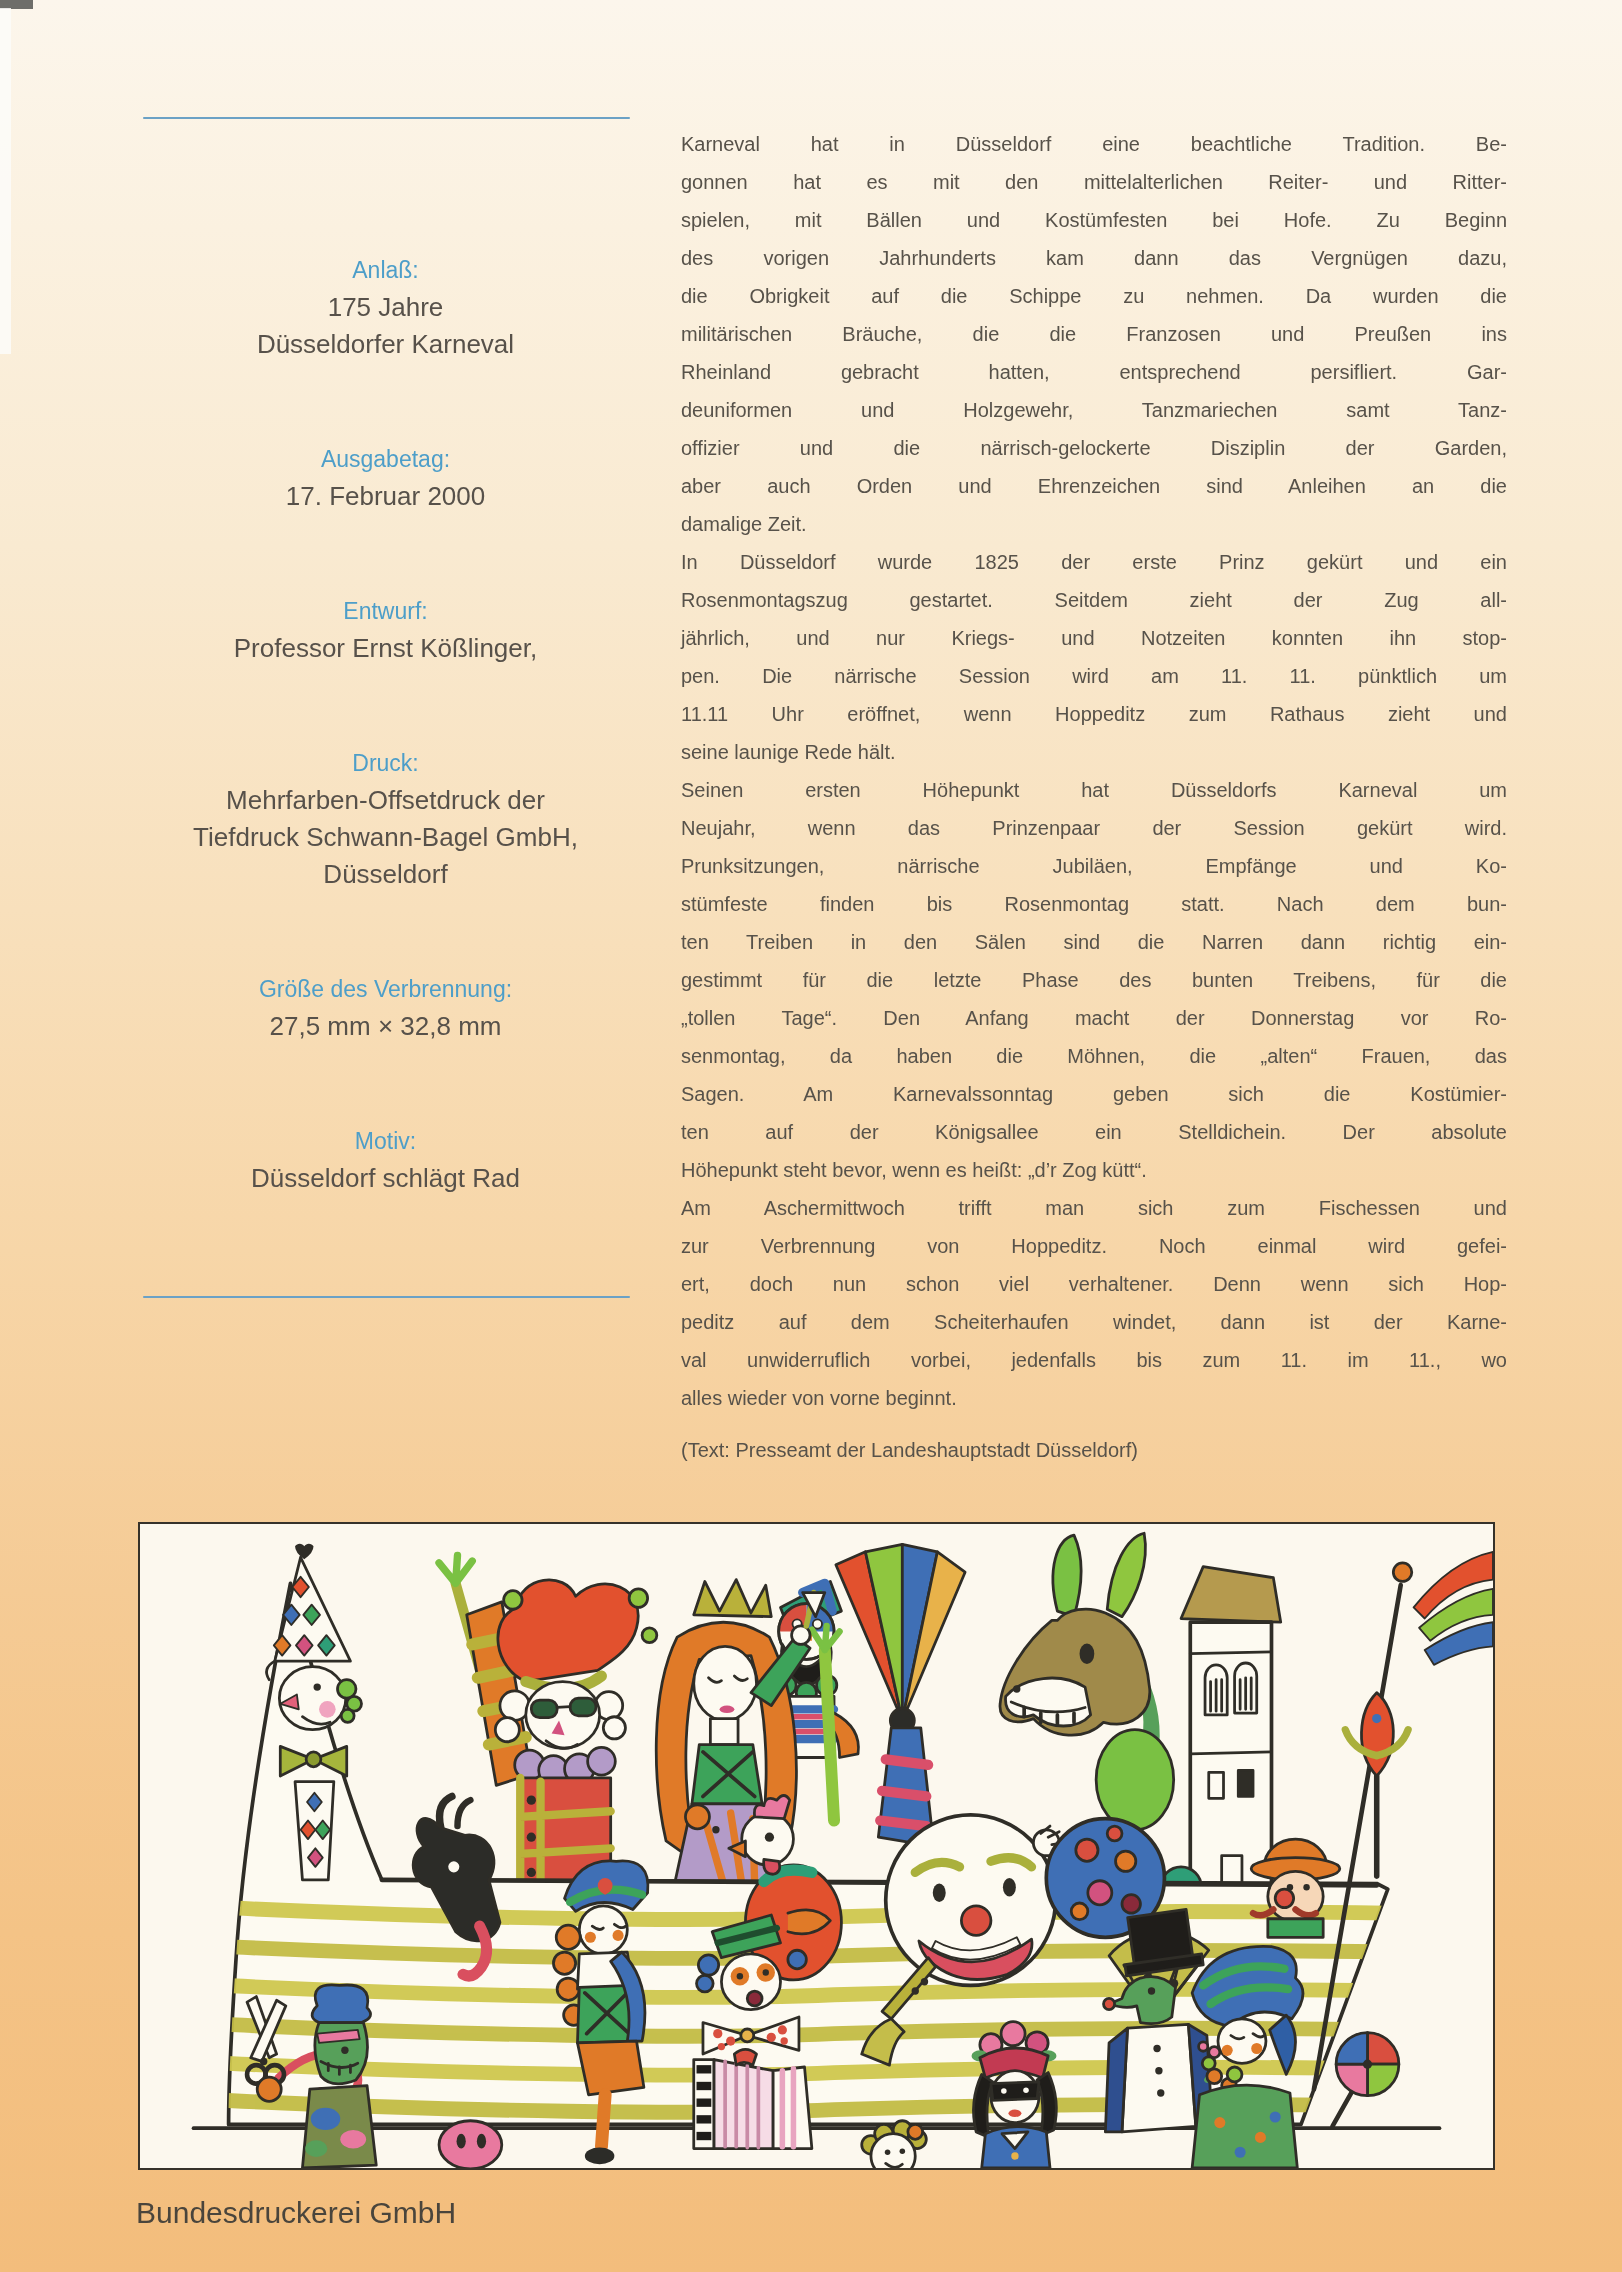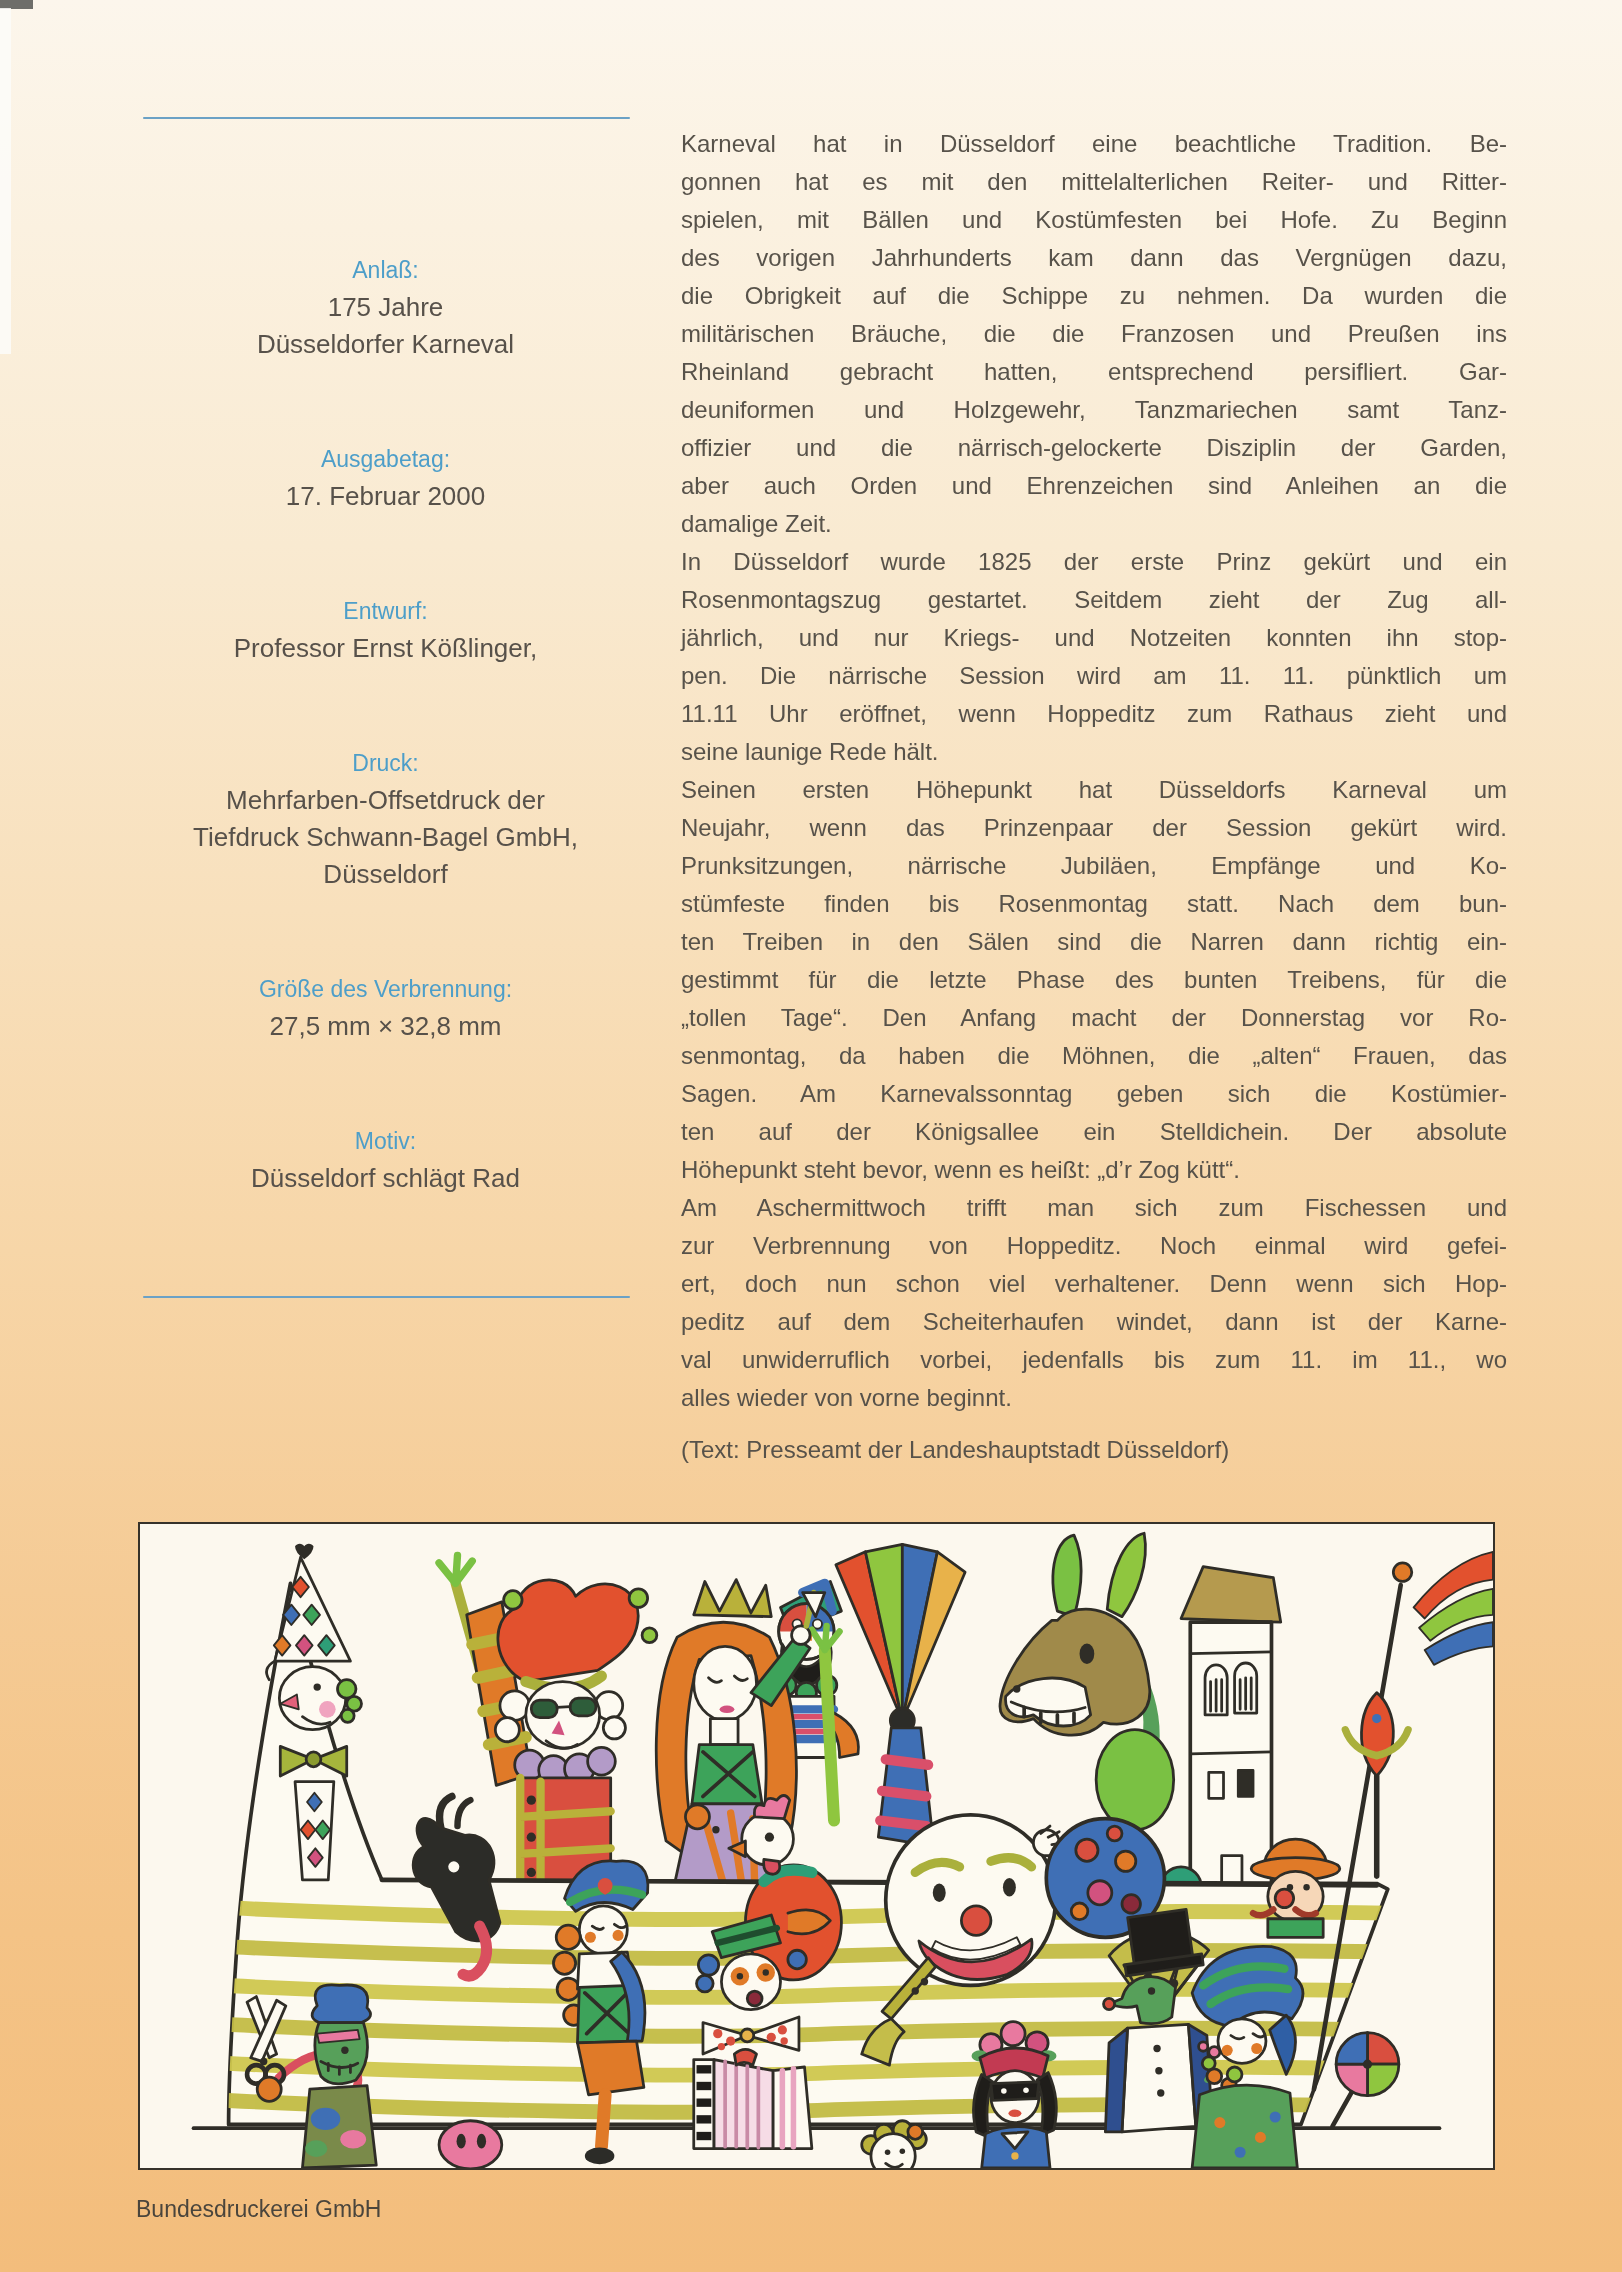--- a/index.html
+++ b/index.html
@@ -16,31 +16,31 @@
   .rule{position:absolute;left:143px;width:487px;height:2.3px;background:#6ba1c5;border-radius:0.9px;}
   .rule-top{top:117px;}
   .rule-bottom{top:1296px;}
 
   .sidebar{position:absolute;left:141px;top:252px;width:489px;text-align:center;}
   .info-group{margin-bottom:78px;}
   .info-label{font-size:23px;line-height:37px;color:#4d9ec9;font-weight:400;}
   .info-value{font-size:26px;line-height:37px;color:#57514a;font-weight:400;}
 
   .article{position:absolute;left:681px;top:125px;width:826px;
-    font-size:24px;line-height:38px;color:#57524a;font-weight:400;}
+    font-size:20px;line-height:38px;color:#57524a;font-weight:400;}
   .para{margin:0;}
   .line{width:100%;}
   .just{text-align:justify;text-align-last:justify;}
   .credit{margin-top:14px;}
 
   .figure{position:absolute;left:138px;top:1522px;width:1357px;height:648px;
     border:2.3px solid #36322a;box-sizing:border-box;background:#fcf8ee;}
   .figure svg{position:absolute;left:0;top:0;width:100%;height:100%;}
 
-  .footer-credit{position:absolute;left:136px;top:2196px;font-size:23px;color:#4a453c;}
+  .footer-credit{position:absolute;left:136px;top:2196px;font-size:30px;color:#4a453c;}
 </style>
 </head>
 <body>
 
 <div class="scan-corner"></div>
 <div class="scan-edge"></div>
 
 <div class="rule rule-top"></div>
 
 <div class="sidebar" id="sidebar-groups">

